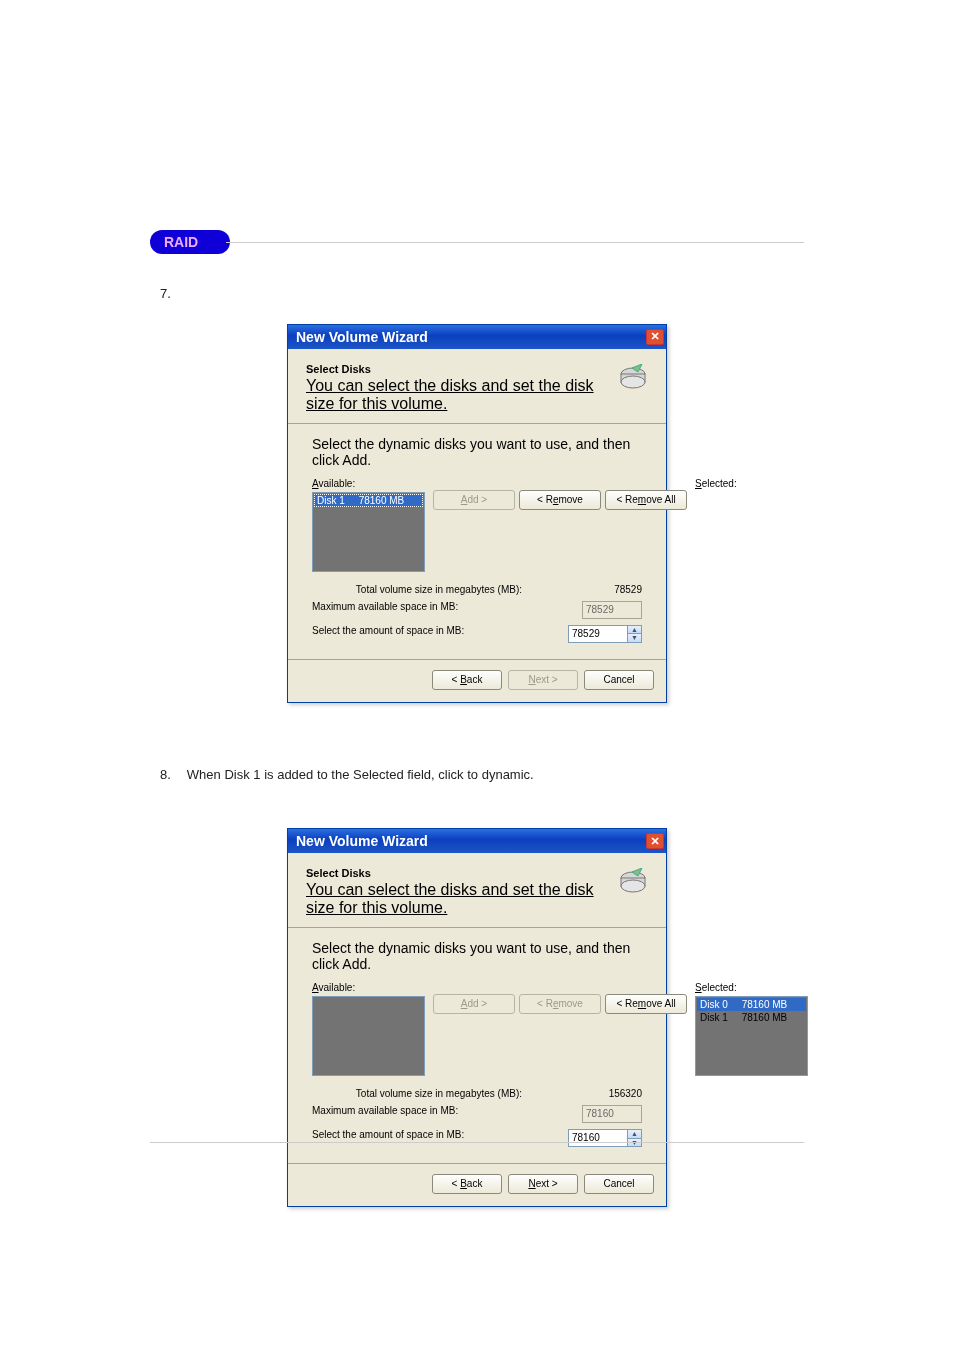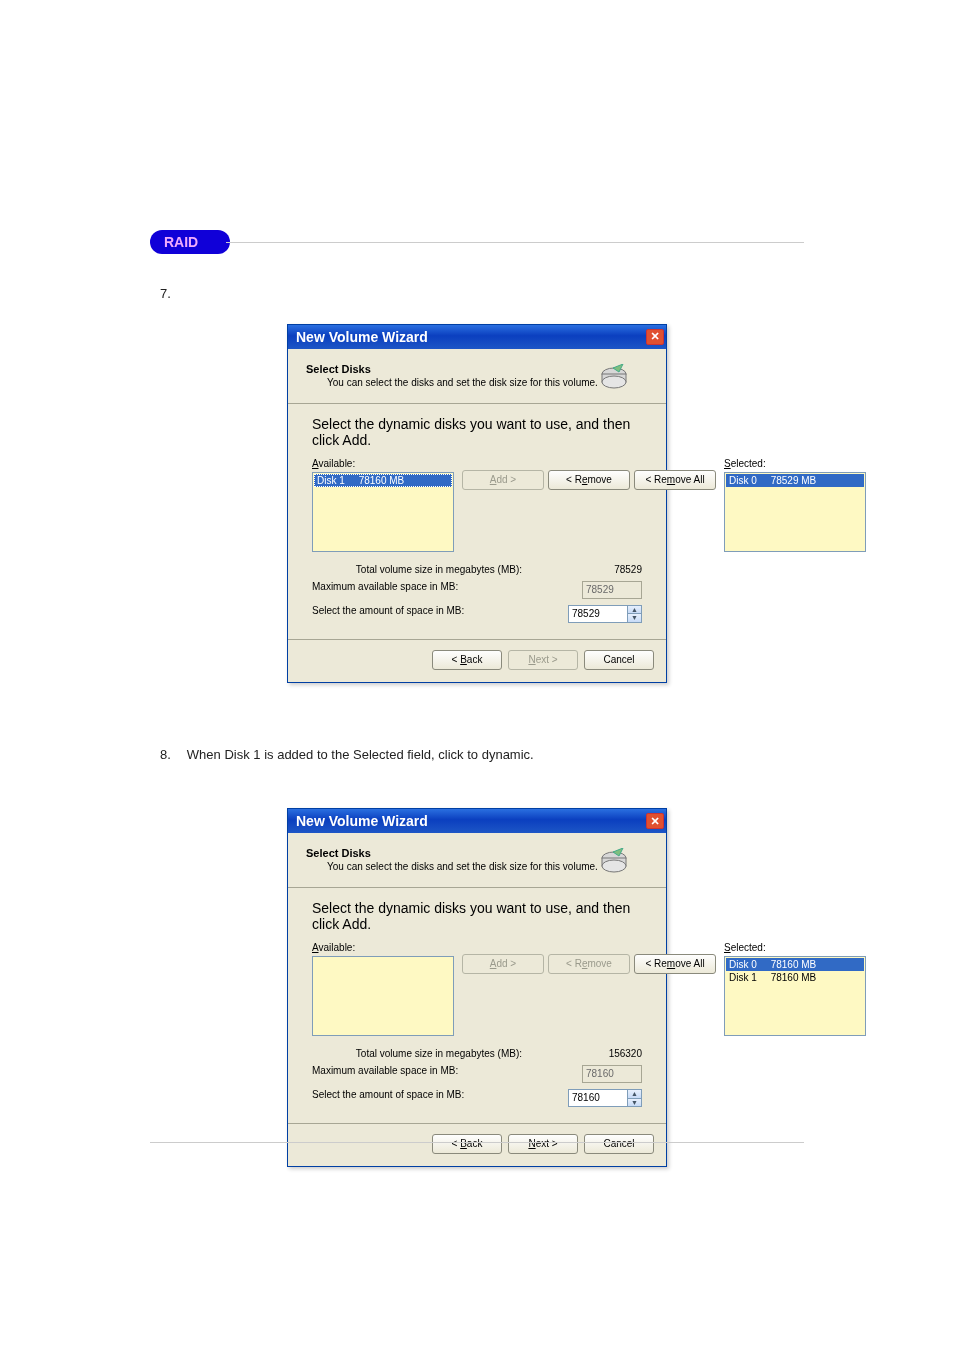--- a/index.html
+++ b/index.html
@@ -79,39 +79,39 @@
     align-items: center;
     justify-content: center;
     color: #fff;
     font-size: 11px;
     font-weight: bold;
     line-height: 1;
   }
   .dialog-inner { padding: 14px 18px 10px 18px; }
   .hdr-row { display: flex; align-items: flex-start; }
   .hdr-text .hdr-bold { font-weight: bold; font-size: 11px; }
-  .hdr-text .hdr-sub  { font-size: 10px; margin: 2px 0 0 21px; }
+  .hdr-text .hdr-sub  { font-size: 16px; margin: 2px 0 0 0; text-decoration: underline; }
   .disk-icon {
     width: 32px; height: 30px;
     display: flex; align-items: center; justify-content: center;
   }
   hr.dialog-sep { border: none; border-top: 1px solid #a7a694; margin: 10px -18px 12px -18px; }
   .instr { font-size: 14px; margin: 4px 6px 10px 6px; }
   .picker {
     display: grid;
     grid-template-columns: 1fr auto 1fr;
     gap: 0 8px;
     padding: 0 6px;
   }
   .col-label { font-size: 10px; margin-bottom: 3px; }
   .col-label .hk { text-decoration: underline; }
   .listbox {
-    height: 80px; width: 142px;
+    height: 80px; width: 113px;
     border: 1px solid #7f9db9;
-    background: #fef9c3;
+    background: #737373;
     padding: 1px;
     font-size: 10px;
   }
   .listbox .item { padding: 1px 3px; white-space: pre; }
   .listbox .item.sel { background: #316ac5; color: #fff; }
   .listbox .item.sel-focus { background: #316ac5; color: #fff; outline: 1px dotted #fff; outline-offset: -1px; }
   .mid-btns { display: flex; flex-direction: row; gap: 4px; justify-content: flex-start; margin-top: 12px; }
   .xp-btn {
     min-width: 82px;
     height: 20px;
@@ -214,23 +214,20 @@
                 <div class="item sel-focus">Disk 1     78160 MB</div>
               </div>
         </div>
         <div class="mid-btns">
           <div class="xp-btn disabled"><span class="hk">A</span>dd &gt;</div>
           <div class="xp-btn ">&lt; R<span class="hk">e</span>move</div>
           <div class="xp-btn ">&lt; Re<span class="hk">m</span>ove All</div>
         </div>
         <div>
           <div class="col-label"><span class="hk">S</span>elected:</div>
-          <div class="listbox">
-                <div class="item sel">Disk 0     78529 MB</div>
-              </div>
         </div>
       </div>
       <div class="totals">
         <div class="tot-row right">
           <span class="rlabel">Total volume size in megabytes (MB):</span>
           <span class="rval">78529</span>
         </div>
         <div class="tot-row">
           <span>Maximum available space in MB:</span>
           <span class="num-input ro">78529</span>

